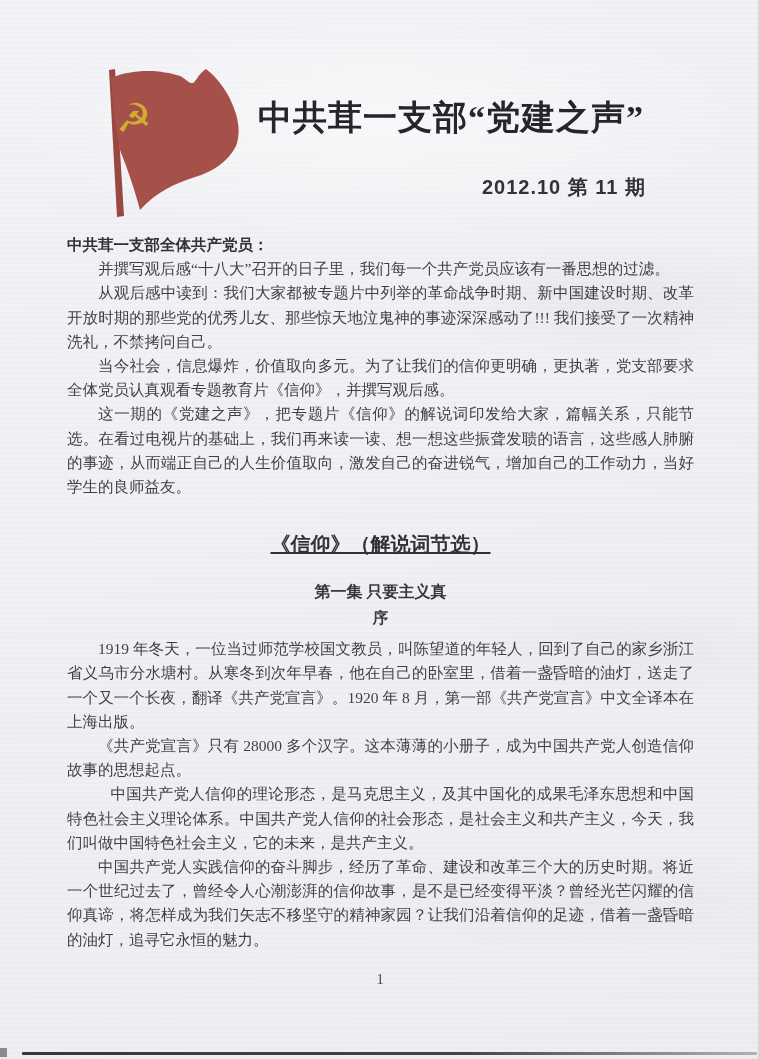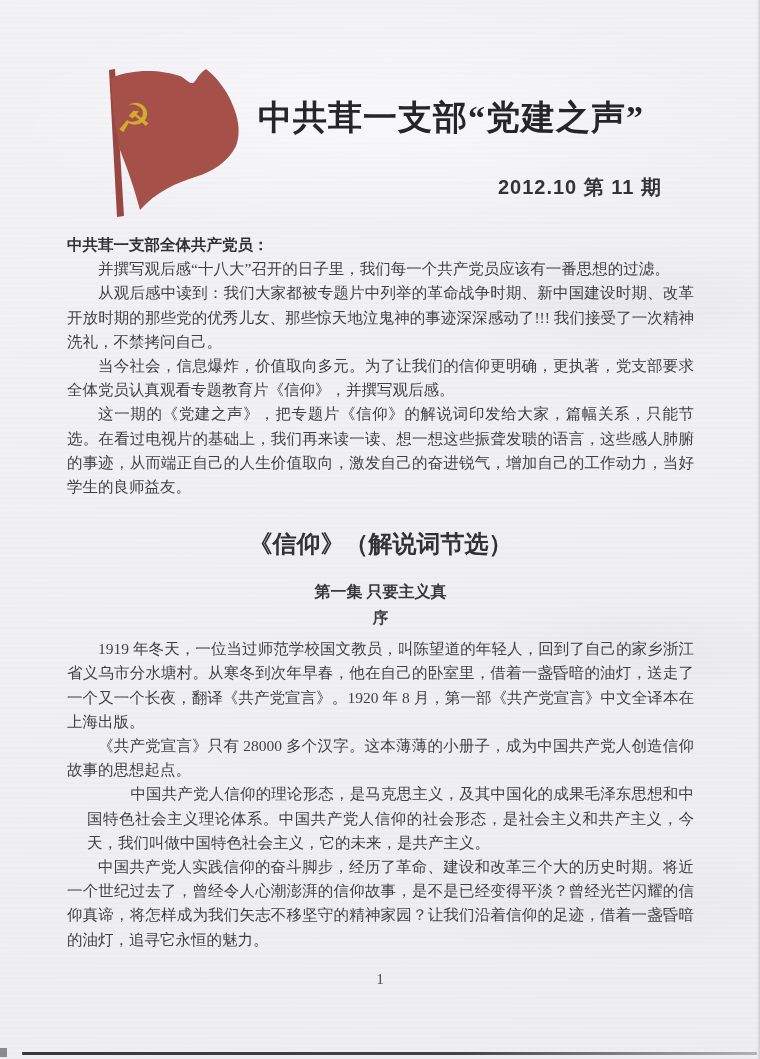--- a/index.html
+++ b/index.html
@@ -39,37 +39,37 @@
   }
 
   
   .flag-wrap { position:absolute; left:94px; top:66px; width:166px; height:156px; }
   .masthead-title {
     position:absolute; left:258px; top:95px; width:410px;
     font-size:34px; font-weight:bold; letter-spacing:1px;
     color:#262529; white-space:nowrap;
   }
   .issue-line {
-    position:absolute; top:174px; left:434px; width:228px;
+    position:absolute; top:174px; left:418px; width:228px;
     text-align:right; font-size:20px; font-weight:bold; color:#333236;
     font-family:"Liberation Sans","DejaVu Sans",sans-serif;
     letter-spacing:1px;
   }
 
   
   .content {
     position:absolute; left:67px; top:233px; width:627px;
     font-size:15.5px; line-height:24.2px; text-align:justify;
   }
   .salutation { font-weight:bold; color:#333238; }
   .para { text-indent:2em; color:#403f46; }
-  .para.deep-indent { text-indent:2.8em;margin-left:20px; }
+  .para.deep-indent { text-indent:2.8em; }
 
   .feature-head { text-align:center; margin-top:32px; }
-  .feature-title { font-size:24px; font-weight:bold; color:#323137; line-height:26px; }
+  .feature-title { font-size:20px; font-weight:bold; color:#323137; line-height:26px;text-decoration:underline; }
   .feature-episode { font-size:16px; font-weight:bold; color:#38373d; margin-top:24px; line-height:21px; }
   .feature-section { font-size:15.5px; font-weight:600; color:#3c3b41; margin:5px 0 9px 0; line-height:21px; }
 
   .page-number {
     position:absolute; left:0; right:0; top:971px;
     text-align:center; font-size:14.5px; color:#48474e;
   }
 </style>
 </head>
 <body>

